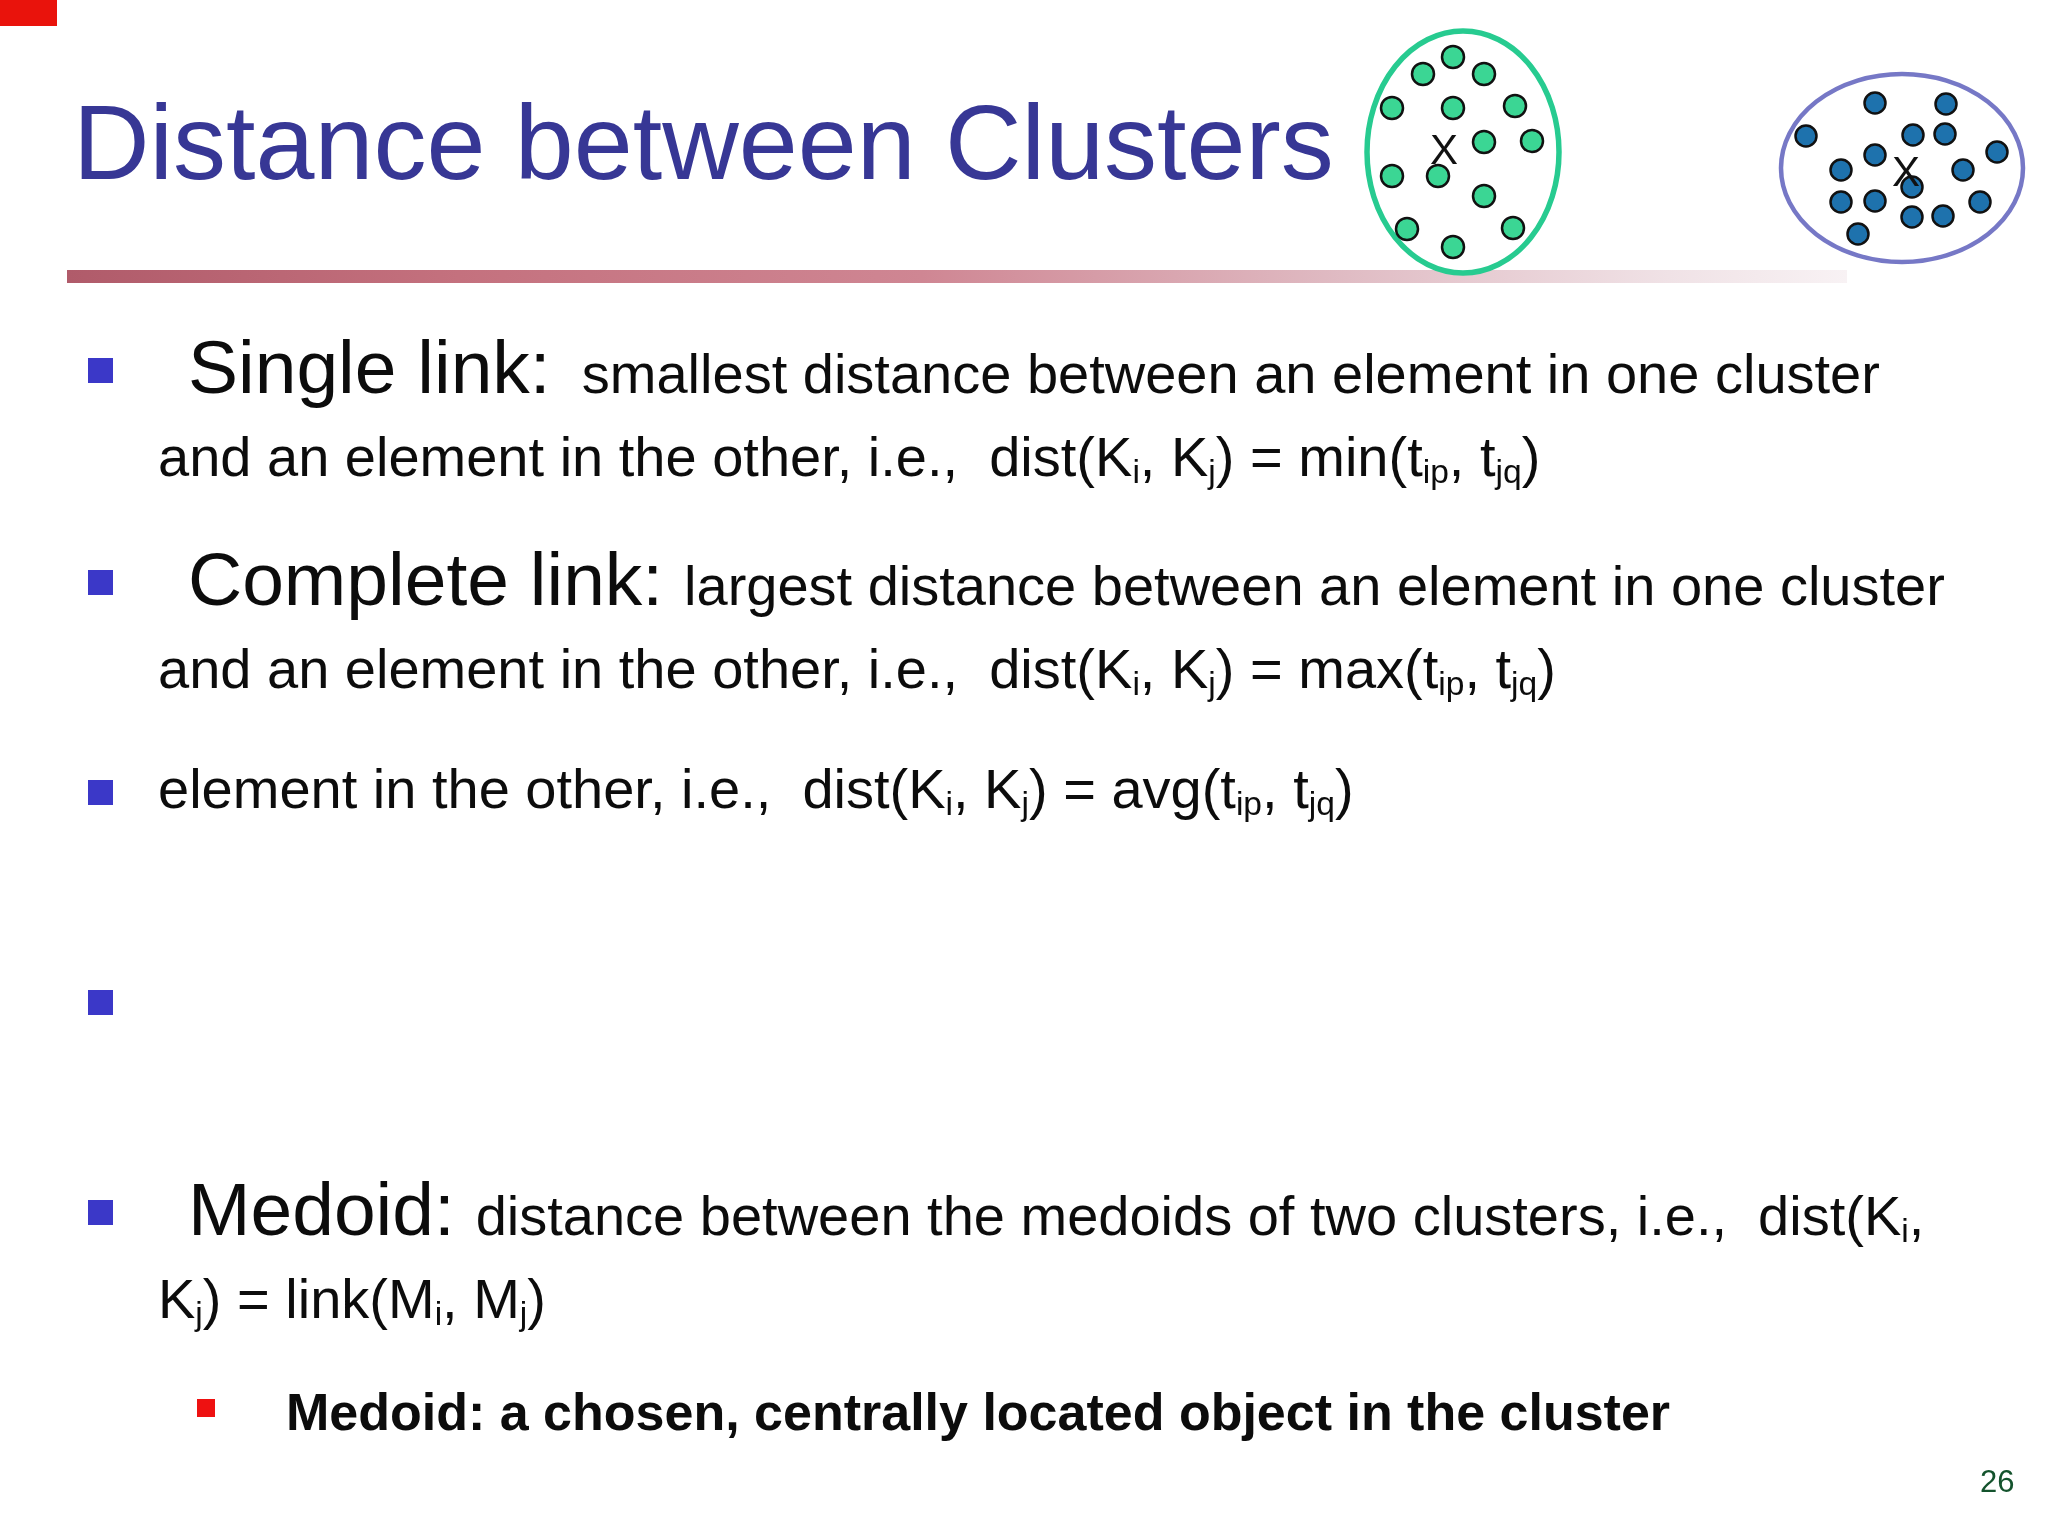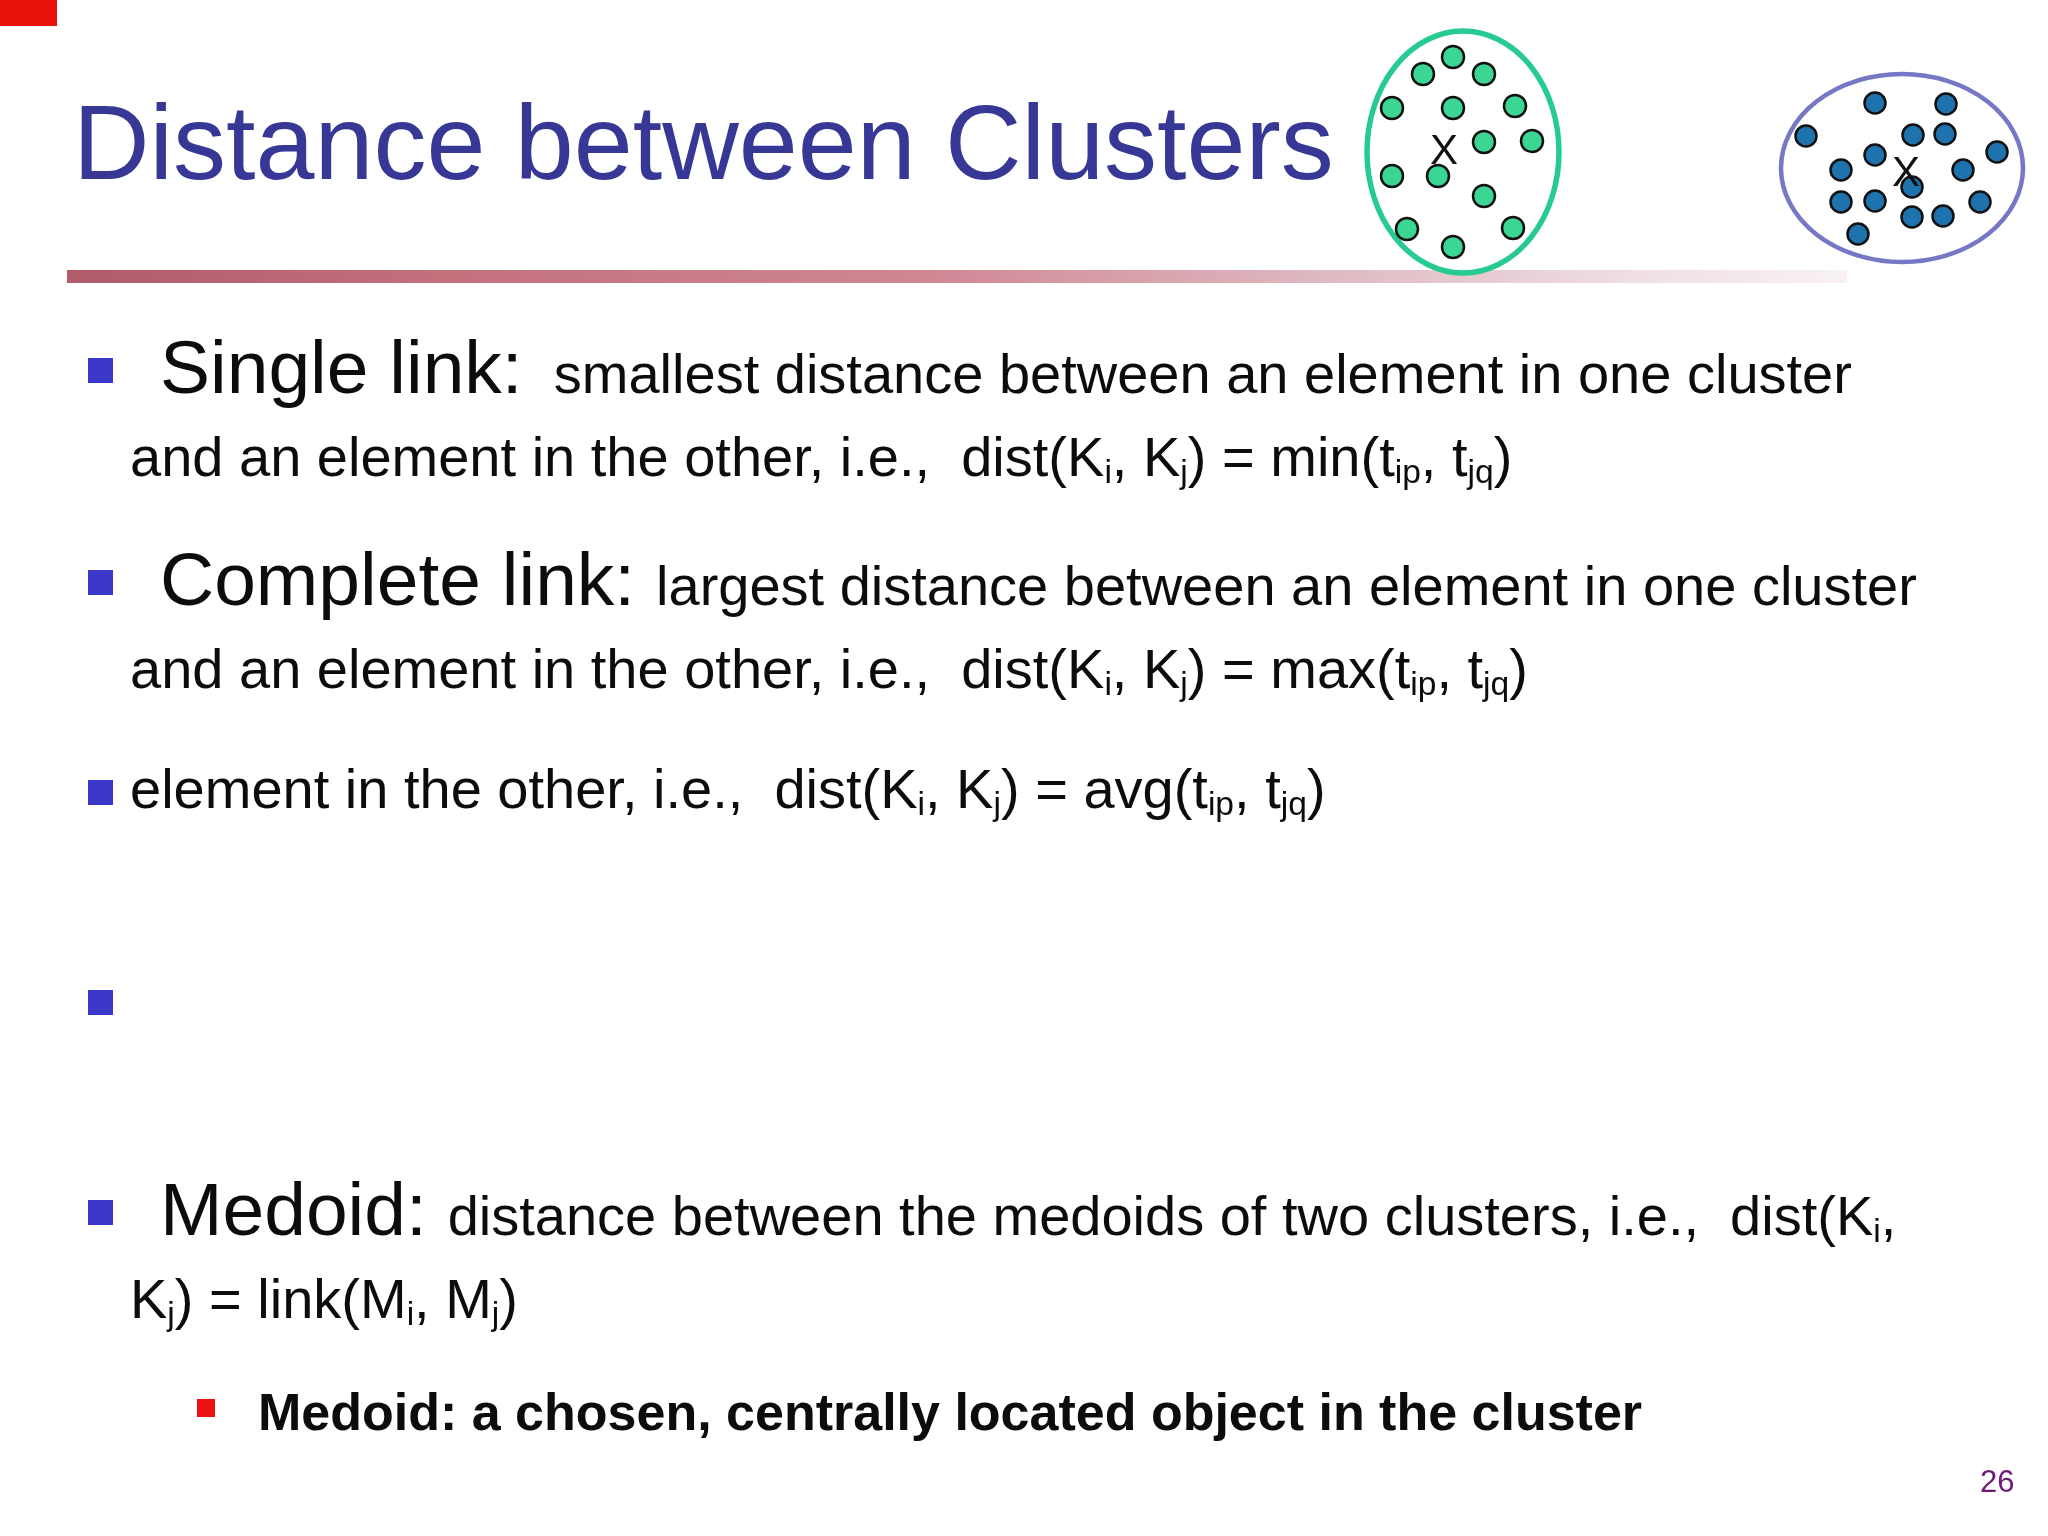--- a/index.html
+++ b/index.html
@@ -4,31 +4,31 @@
 <style>
   html,body{margin:0;padding:0;}
   body{width:2048px;height:1536px;background:#ffffff;overflow:hidden;position:relative;
        font-family:"Liberation Sans","DejaVu Sans",sans-serif;color:#0c0c0c;}
   .slide{position:absolute;inset:0;}
   .corner-mark{position:absolute;left:0;top:0;width:57px;height:26px;background:#e9130c;}
   .title{position:absolute;left:73px;top:84px;font-size:106px;line-height:1.1;color:#373795;white-space:pre;}
   .divider{position:absolute;left:67px;top:270px;width:1780px;height:13px;
            background:linear-gradient(to right,#b05b6a 0%,#c4717e 22%,#cf8693 48%,#e0bcc4 72%,#f0e2e6 90%,#f8f2f4 100%);}
   .clusters-svg{position:absolute;left:1330px;top:0;width:718px;height:300px;}
-  .bullet{position:absolute;left:0;width:1744px;}
+  .bullet{position:absolute;left:0;width:1744px;padding-left:28px;}
   .bullet-0{top:322px}.bullet-1{top:534px}.bullet-2{top:744px}.bullet-3{top:954px}.bullet-4{top:1164px}.bullet-5{top:1381px}
   .line{height:90px;line-height:90px;white-space:pre;padding-left:160px;font-size:56px;}
   .line.cont{padding-left:130px;}
   .seg-h{font-size:75px;}
   .seg-b2{font-size:52px;}
   .seg-sub{font-size:0.6em;position:relative;top:0.2em;}
   .subline{height:60px;line-height:60px;padding-left:258px;font-weight:bold;}
   .marker{position:absolute;left:88px;top:36px;width:25px;height:25px;background:#3b38c8;}
   .bullet.sub .marker{left:197px;top:18px;width:18px;height:18px;background:#ee1111;}
-  .page-number{position:absolute;left:1980px;top:1464px;font-size:31px;color:#701a75;}
+  .page-number{position:absolute;left:1980px;top:1464px;font-size:31px;color:#14532d;}
 </style>
 </head>
 <body>
 
 <div class="slide">
   <div class="corner-mark"></div>
   <div class="title">Distance between Clusters</div>
   <div class="divider"></div>
   <svg class="clusters-svg" viewBox="1330 0 718 300">
       <g>

